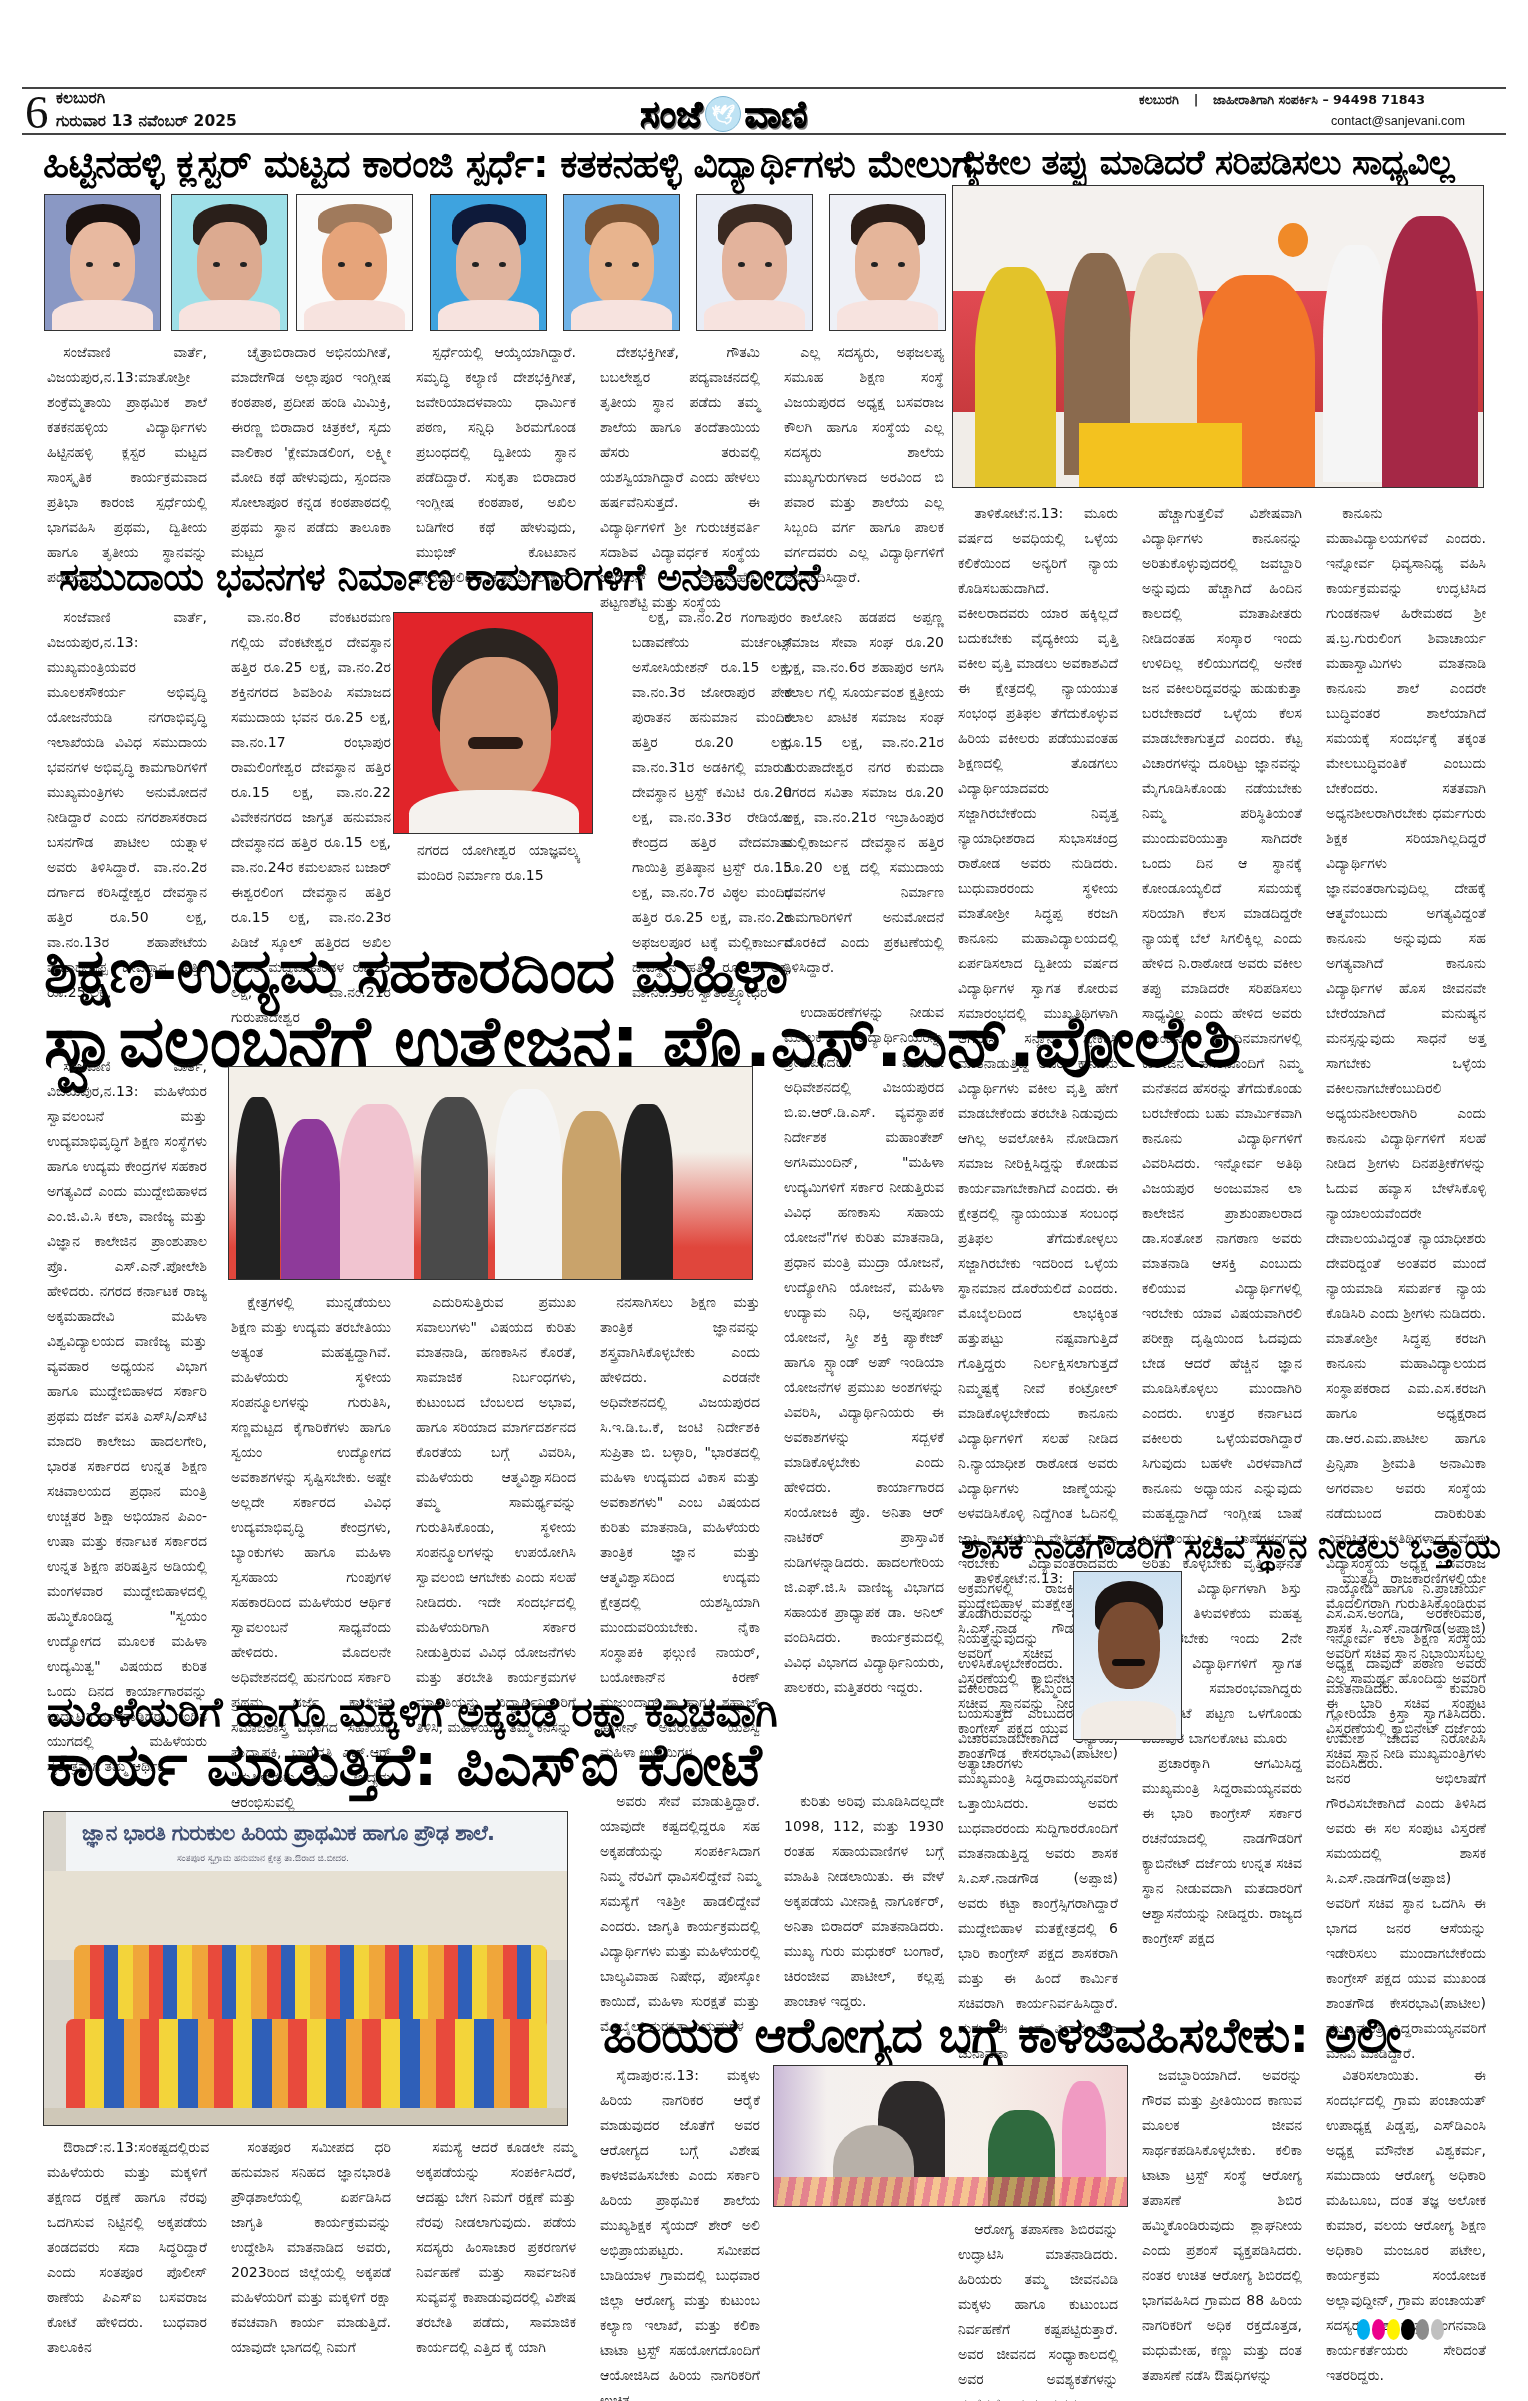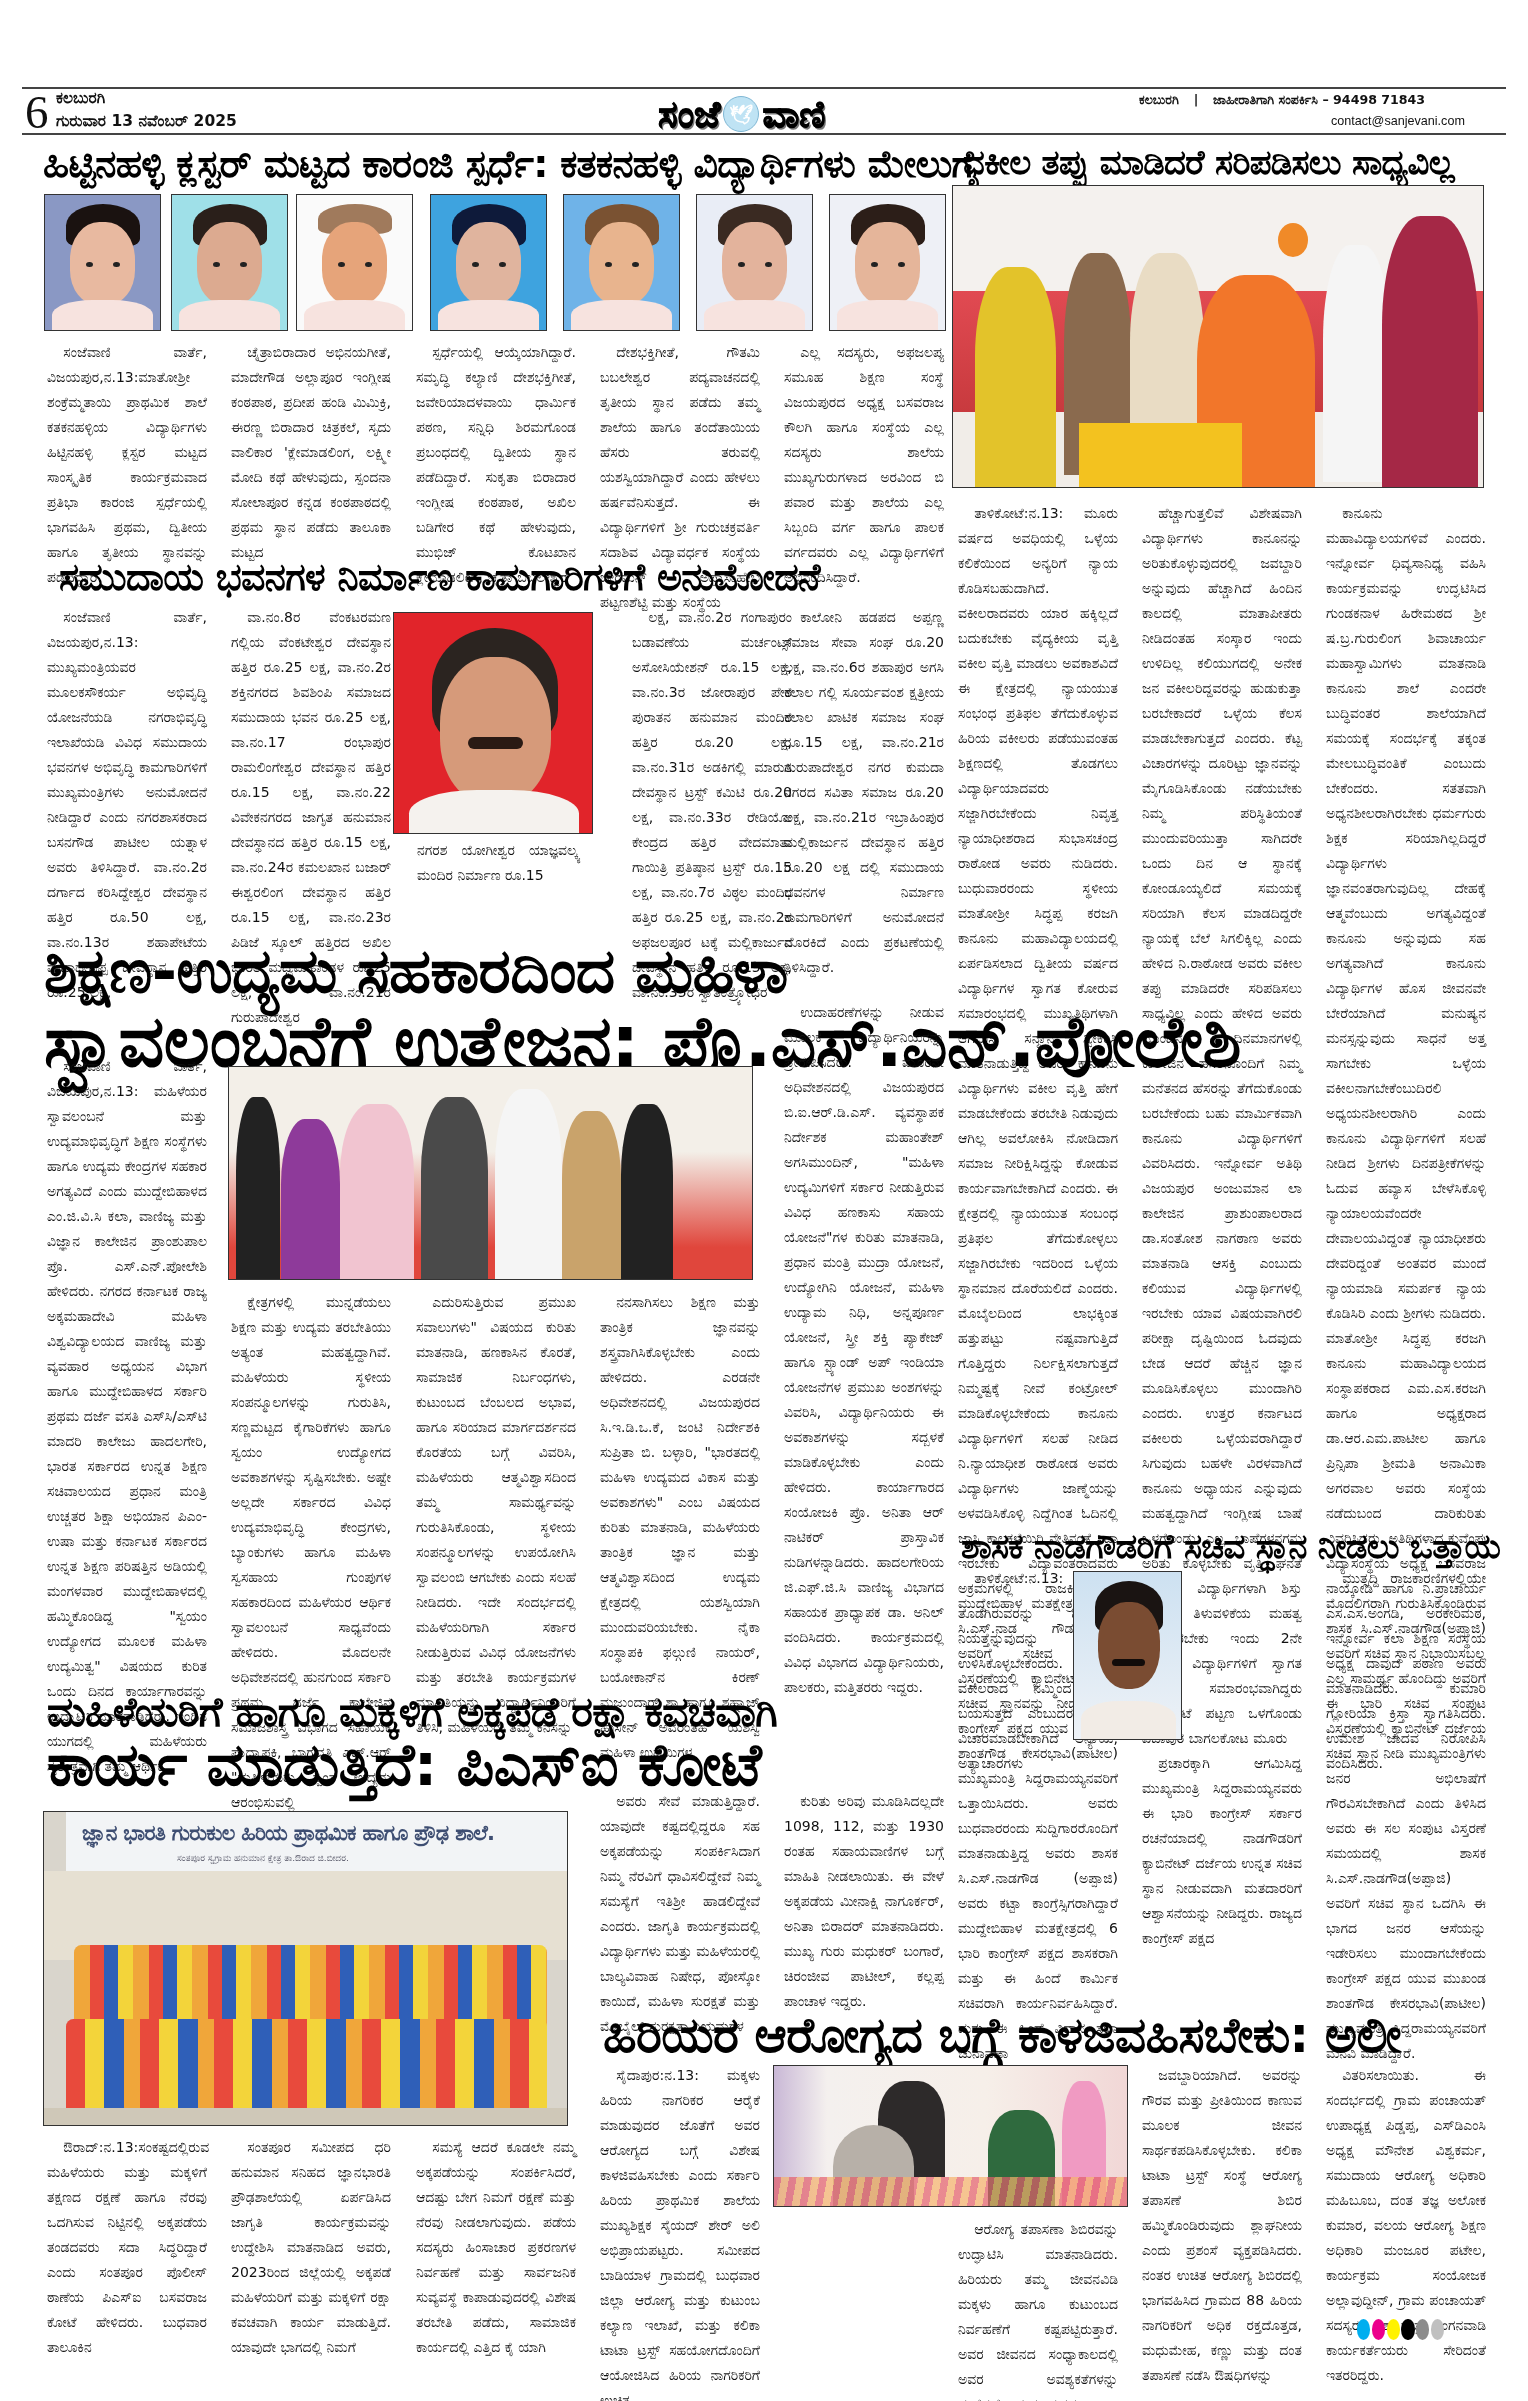--- a/index.html
+++ b/index.html
@@ -23,21 +23,21 @@
   .kid .eye{position:absolute;top:67px;width:6.7px;height:5.2px;border-radius:50%;background:#222;}
   .color-dot{display:inline-block;width:13.3px;height:21px;border-radius:50%;margin-right:1.5px;}
 </style>
 </head>
 <body>
 
 <div class="rule" style="left:22px;top:87px;width:1484px;"></div>
 <div class="abs" style="left:25px;top:89px;"><span class="pageno">6</span></div>
 <div class="abs" style="left:56px;top:89px;font-size:15.5px;font-weight:bold;">ಕಲಬುರಗಿ</div>
 <div class="abs" style="left:56px;top:112px;font-size:15.5px;font-weight:bold;">ಗುರುವಾರ 13 ನವೆಂಬರ್ 2025</div>
-<div class="abs logo" style="left:658px;top:92px;text-align:right;">
+<div class="abs logo" style="left:640px;top:92px;text-align:right;">
   <span>ಸಂಜೆ</span>
   <span class="dove">🕊</span>
   <span>ವಾಣಿ</span>
 </div>
 <div class="abs" style="left:1139px;top:92px;font-size:12.6px;font-weight:bold;white-space:nowrap;">
   <span>ಕಲಬುರಗಿ</span>
   <span style="margin:0 10.4px;">|</span>
   <span>ಜಾಹೀರಾತಿಗಾಗಿ ಸಂಪರ್ಕಿಸಿ – 94498 71843</span>
 </div>
 <div class="abs" style="left:1331px;top:114px;font-size:12.6px;font-family:'Liberation Sans',sans-serif;">contact@sanjevani.com</div>
@@ -117,21 +117,21 @@
   </div>
 <div class="col" style="left:231px;top:605px;width:160px;">
     <p>ವಾ.ನಂ.8ರ ವೆಂಕಟರಮಣ ಗಲ್ಲಿಯ ವೆಂಕಟೇಶ್ವರ ದೇವಸ್ಥಾನ ಹತ್ತಿರ ರೂ.25 ಲಕ್ಷ, ವಾ.ನಂ.2ರ ಶಕ್ತಿನಗರದ ಶಿವಶಿಂಪಿ ಸಮಾಜದ ಸಮುದಾಯ ಭವನ ರೂ.25 ಲಕ್ಷ, ವಾ.ನಂ.17 ರಂಭಾಪುರ ರಾಮಲಿಂಗೇಶ್ವರ ದೇವಸ್ಥಾನ ಹತ್ತಿರ ರೂ.15 ಲಕ್ಷ, ವಾ.ನಂ.22 ವಿವೇಕನಗರದ ಜಾಗೃತ ಹನುಮಾನ ದೇವಸ್ಥಾನದ ಹತ್ತಿರ ರೂ.15 ಲಕ್ಷ, ವಾ.ನಂ.24ರ ಕಮಲಖಾನ ಬಜಾರ್ ಈಶ್ವರಲಿಂಗ ದೇವಸ್ಥಾನ ಹತ್ತಿರ ರೂ.15 ಲಕ್ಷ, ವಾ.ನಂ.23ರ ಪಿಡಿಜೆ ಸ್ಕೂಲ್ ಹತ್ತಿರದ ಅಖಿಲ ಭಾರತ ಮಧ್ವಮಹಾಂಡಳ ರೂ.25 ಲಕ್ಷ, ವಾ.ನಂ.21ರ ಗುರುಪಾದೇಶ್ವರ</p>
   </div>
 <div class="photo" style="left:393px;top:612px;width:200px;height:222px;background:#e1242a;">
   <div style="position:absolute;left:38px;top:15px;width:126px;height:118px;border-radius:50% 50% 30% 30%;background:#2b2420;"></div>
   <div style="position:absolute;left:46px;top:44px;width:111px;height:148px;border-radius:45%;background:#d69a7a;"></div>
   <div style="position:absolute;left:74px;top:124px;width:55px;height:12px;border-radius:6px;background:#2a1a14;"></div>
   <div style="position:absolute;left:15px;top:177px;width:170px;height:59px;border-radius:40% 40% 0 0;background:#f5f2ee;"></div>
 </div>
-<div class="cap" style="left:417px;top:838px;width:163px;text-align:justify;">ನಗರಶ ಯೋಗೀಶ್ವರ ಯಾಜ್ಞವಲ್ಕ್ಯ ಮಂದಿರ ನಿರ್ಮಾಣ ರೂ.15</div>
+<div class="cap" style="left:417px;top:838px;width:163px;text-align:justify;">ನಗರದ ಯೋಗೀಶ್ವರ ಯಾಜ್ಞವಲ್ಕ್ಯ ಮಂದಿರ ನಿರ್ಮಾಣ ರೂ.15</div>
 <div class="col" style="left:600px;top:605px;width:160px;margin-left:32px;">
     <p>ಲಕ್ಷ, ವಾ.ನಂ.2ರ ಗಂಗಾಪುರಂ ಬಡಾವಣೆಯ ಮರ್ಚಂಟ್ಸ್ ಅಸೋಸಿಯೇಶನ್ ರೂ.15 ಲಕ್ಷ, ವಾ.ನಂ.3ರ ಜೋರಾಪುರ ಪೇಠ ಪುರಾತನ ಹನುಮಾನ ಮಂದಿರ ಹತ್ತಿರ ರೂ.20 ಲಕ್ಷ, ವಾ.ನಂ.31ರ ಅಡಕಿಗಲ್ಲಿ ಮಾರುತಿ ದೇವಸ್ಥಾನ ಟ್ರಸ್ಟ್ ಕಮಿಟಿ ರೂ.20 ಲಕ್ಷ, ವಾ.ನಂ.33ರ ರೇಡಿಯೋ ಕೇಂದ್ರದ ಹತ್ತಿರ ವೇದಮಾತಾ ಗಾಯಿತ್ರಿ ಪ್ರತಿಷ್ಠಾನ ಟ್ರಸ್ಟ್ ರೂ.15 ಲಕ್ಷ, ವಾ.ನಂ.7ರ ವಿಠ್ಠಲ ಮಂದಿರ ಹತ್ತಿರ ರೂ.25 ಲಕ್ಷ, ವಾ.ನಂ.2ರ ಅಫಜಲಪೂರ ಟಕ್ಕೆ ಮಲ್ಲಿಕಾರ್ಜುನ ದೇವಸ್ಥಾನ ಹತ್ತಿರ ರೂ.15 ಲಕ್ಷ, ವಾ.ನಂ.35ರ ಸ್ವಾತಂತ್ರ್ಯೋಧರ</p>
   </div>
 <div class="col" style="left:784px;top:605px;width:160px;">
     <p>ಕಾಲೋನಿ ಹಡಪದ ಅಪ್ಪಣ್ಣ ಸಮಾಜ ಸೇವಾ ಸಂಘ ರೂ.20 ಲಕ್ಷ, ವಾ.ನಂ.6ರ ಶಹಾಪುರ ಅಗಸಿ ಕಲಾಲ ಗಲ್ಲಿ ಸೂರ್ಯವಂಶ ಕ್ಷತ್ರೀಯ ಕಲಾಲ ಖಾಟಿಕ ಸಮಾಜ ಸಂಘ ರೂ.15 ಲಕ್ಷ, ವಾ.ನಂ.21ರ ಗುರುಪಾದೇಶ್ವರ ನಗರ ಕುಮದಾ ನಗರದ ಸವಿತಾ ಸಮಾಜ ರೂ.20 ಲಕ್ಷ, ವಾ.ನಂ.21ರ ಇಬ್ರಾಹಿಂಪುರ ಮಲ್ಲಿಕಾರ್ಜುನ ದೇವಸ್ಥಾನ ಹತ್ತಿರ ರೂ.20 ಲಕ್ಷ ದಲ್ಲಿ ಸಮುದಾಯ ಭವನಗಳ ನಿರ್ಮಾಣ ಕಾಮಗಾರಿಗಳಿಗೆ ಅನುಮೋದನೆ ದೊರಕಿದೆ ಎಂದು ಪ್ರಕಟಣೆಯಲ್ಲಿ ತಿಳಿಸಿದ್ದಾರೆ.</p>
   </div>
 
 <div class="hl" style="left:963px;top:145px;font-size:34px;">ವಕೀಲ ತಪ್ಪು ಮಾಡಿದರೆ ಸರಿಪಡಿಸಲು ಸಾಧ್ಯವಿಲ್ಲ</div>
 <div class="photo" style="left:952px;top:185px;width:532px;height:303px;background:linear-gradient(#f4f1ee 0%,#f4f1ee 35%,#e14a52 35%,#c83a3e 75%,#f1ede8 75%);">
   <div style="position:absolute;left:22px;top:81px;width:81px;height:222px;background:#e3c32a;border-radius:40% 40% 0 0;"></div>

